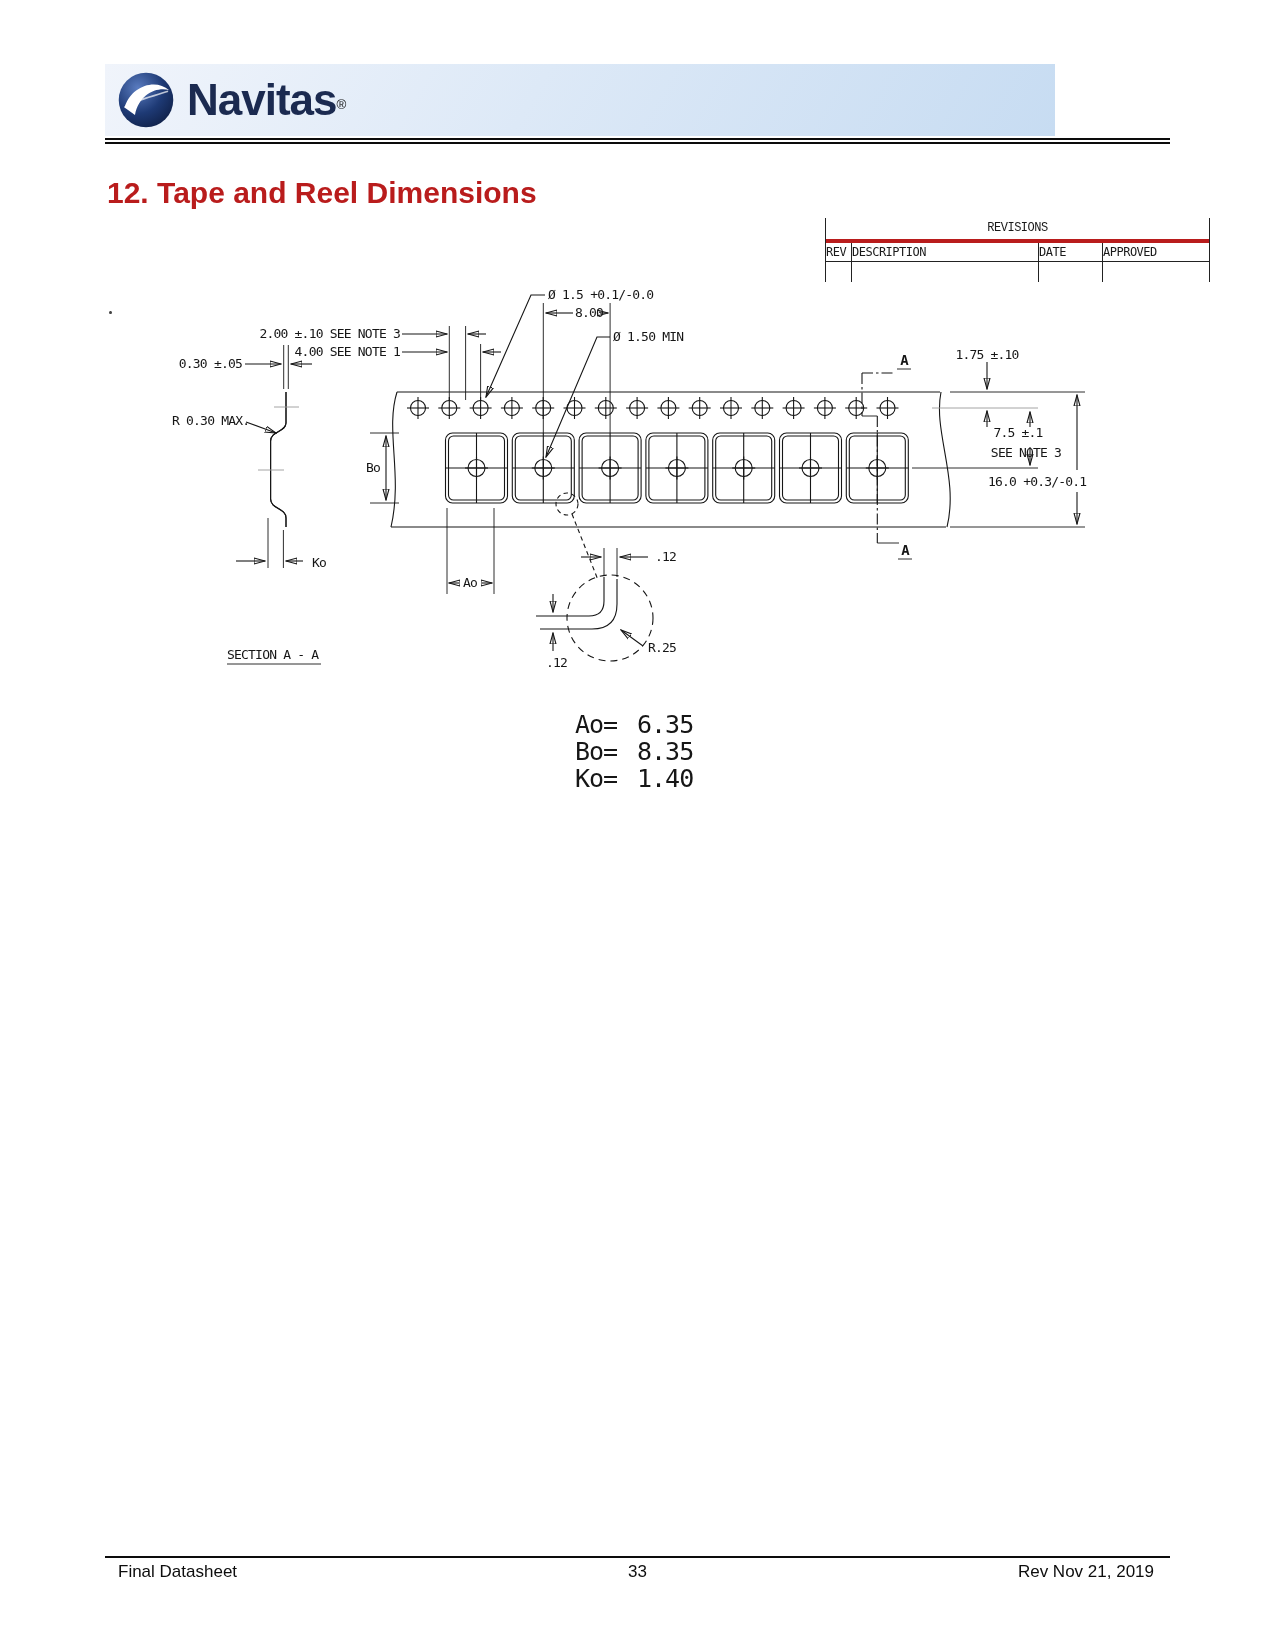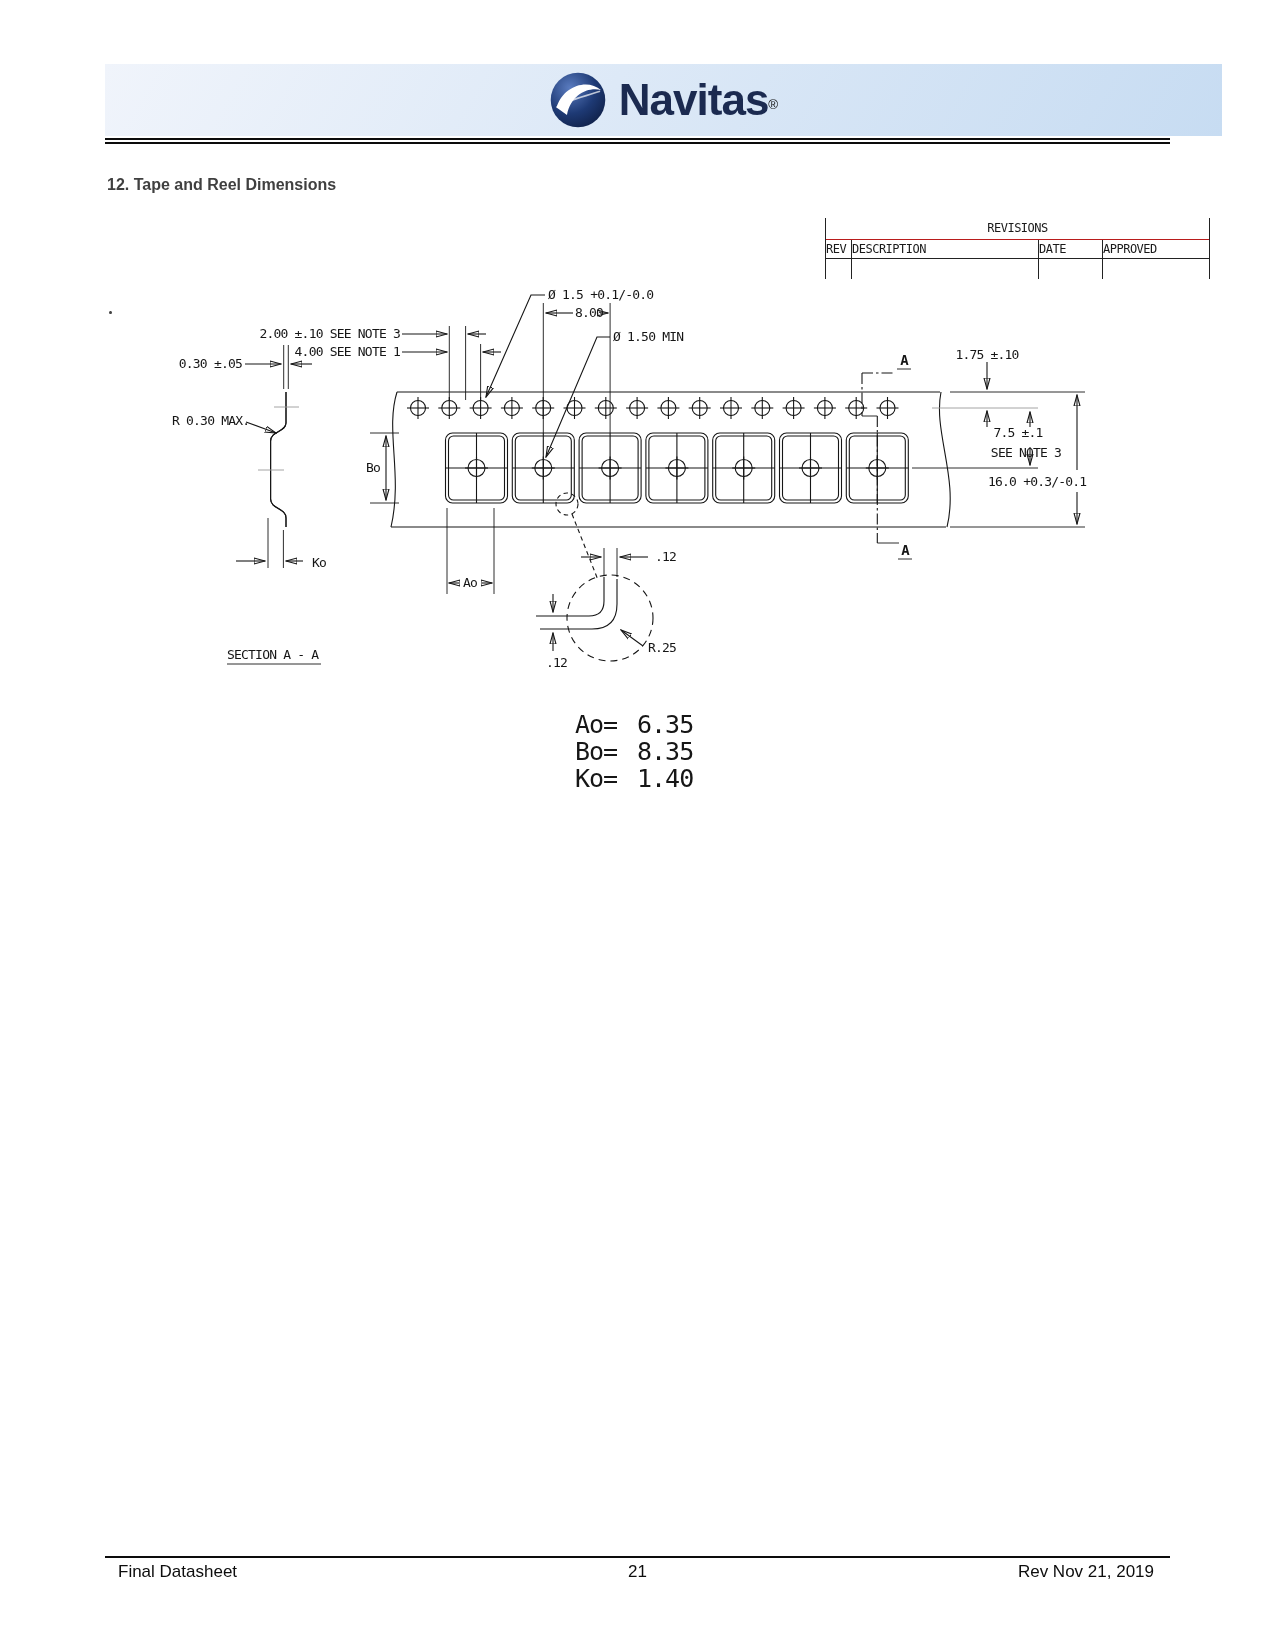--- a/index.html
+++ b/index.html
@@ -1,40 +1,40 @@
 <!DOCTYPE html>
 <html><head>
 <meta charset="utf-8">
 <style>
   html,body{margin:0;padding:0;background:#fff;}
   body{width:1275px;height:1650px;position:relative;font-family:"Liberation Sans",sans-serif;color:#111;}
   .abs{position:absolute;}
 
   
-  .hdr{left:105px;top:64px;width:1117px;height:72px;
+  .hdr{left:105px;top:64px;width:950px;height:72px;
        background:linear-gradient(120deg,#f0f4fb 0%,#dde9f7 45%,#c7dcf2 100%);
-       display:flex;align-items:center;justify-content:center;padding:0 26px;box-sizing:border-box;}
+       display:flex;align-items:center;justify-content:flex-start;padding:0 12px;box-sizing:border-box;}
   .hdr-line1{left:105px;top:138px;width:1065px;height:2px;background:#0c0c0c;}
   .hdr-line2{left:105px;top:142px;width:1065px;height:1.5px;background:#0c0c0c;}
   .brandwrap{display:flex;align-items:center;gap:12px;}
   .brand{font-size:44px;font-weight:bold;color:#1b2a50;letter-spacing:-1px;}
   .gfwrap{display:flex;align-items:baseline;position:relative;}
   .gan{font-size:38px;font-weight:bold;font-style:italic;color:#3d93c6;letter-spacing:-1px;}
   .fast{font-size:38px;font-weight:bold;font-style:italic;color:#1c2b50;letter-spacing:-1px;}
   .tm{font-size:13px;font-weight:bold;color:#2f3438;position:relative;top:-16px;margin-left:2px;}
   .part{font-size:42px;font-weight:bold;color:#2f3438;margin-left:16px;letter-spacing:0px;}
   .arcsvg{position:absolute;left:-4px;top:-15px;}
 
   
-  .sect-title{left:107px;top:176px;font-size:16px;font-weight:bold;color:#404040;}
+  .sect-title{left:107px;top:176px;font-size:30px;font-weight:bold;color:#b91c1c;}
 
   
   .rev{left:825px;top:218px;width:383px;border-left:1px solid #222;border-right:1px solid #222;
        font-family:"DejaVu Sans Mono",monospace;font-size:12px;letter-spacing:-0.5px;color:#1a1a1a;}
-  .rev-title{height:21px;line-height:21px;text-align:center;border-bottom:1px solid #b91c1c;}
+  .rev-title{height:21px;line-height:21px;text-align:center;border-bottom:4px solid #b91c1c;font-family:Liberation Mono, monospace;}
   .rev-cols,.rev-empty{display:grid;grid-template-columns:26px 187px 64px 106px;}
   .rev-cols div{height:18px;line-height:18px;text-align:left;border-bottom:1px solid #222;border-right:1px solid #222;overflow:hidden;}
   .rev-cols div:last-child{border-right:none;}
   .rev-empty div{height:20px;border-right:1px solid #222;}
   .rev-empty div:last-child{border-right:none;}
 
   
   svg.draw{left:0;top:0;}
   svg.draw path,svg.draw line,svg.draw rect,svg.draw circle{stroke:#161616;stroke-width:1.1;fill:none;}
   svg.draw .thin{stroke-width:0.9;}
@@ -270,14 +270,14 @@
     <text class="tv" x="603" y="760">=</text>
     <text class="tv" x="637" y="760">8.35</text>
     <text class="tv" x="575" y="787">Ko</text>
     <text class="tv" x="603" y="787">=</text>
     <text class="tv" x="637" y="787">1.40</text>
   </g>
 </svg>
 
 <div class="abs ft-line"></div>
 <div class="abs ft ft-left">Final Datasheet</div>
-<div class="abs ft ft-center">21</div>
+<div class="abs ft ft-center">33</div>
 <div class="abs ft ft-right">Rev Nov 21, 2019</div>
 
 </body></html>

